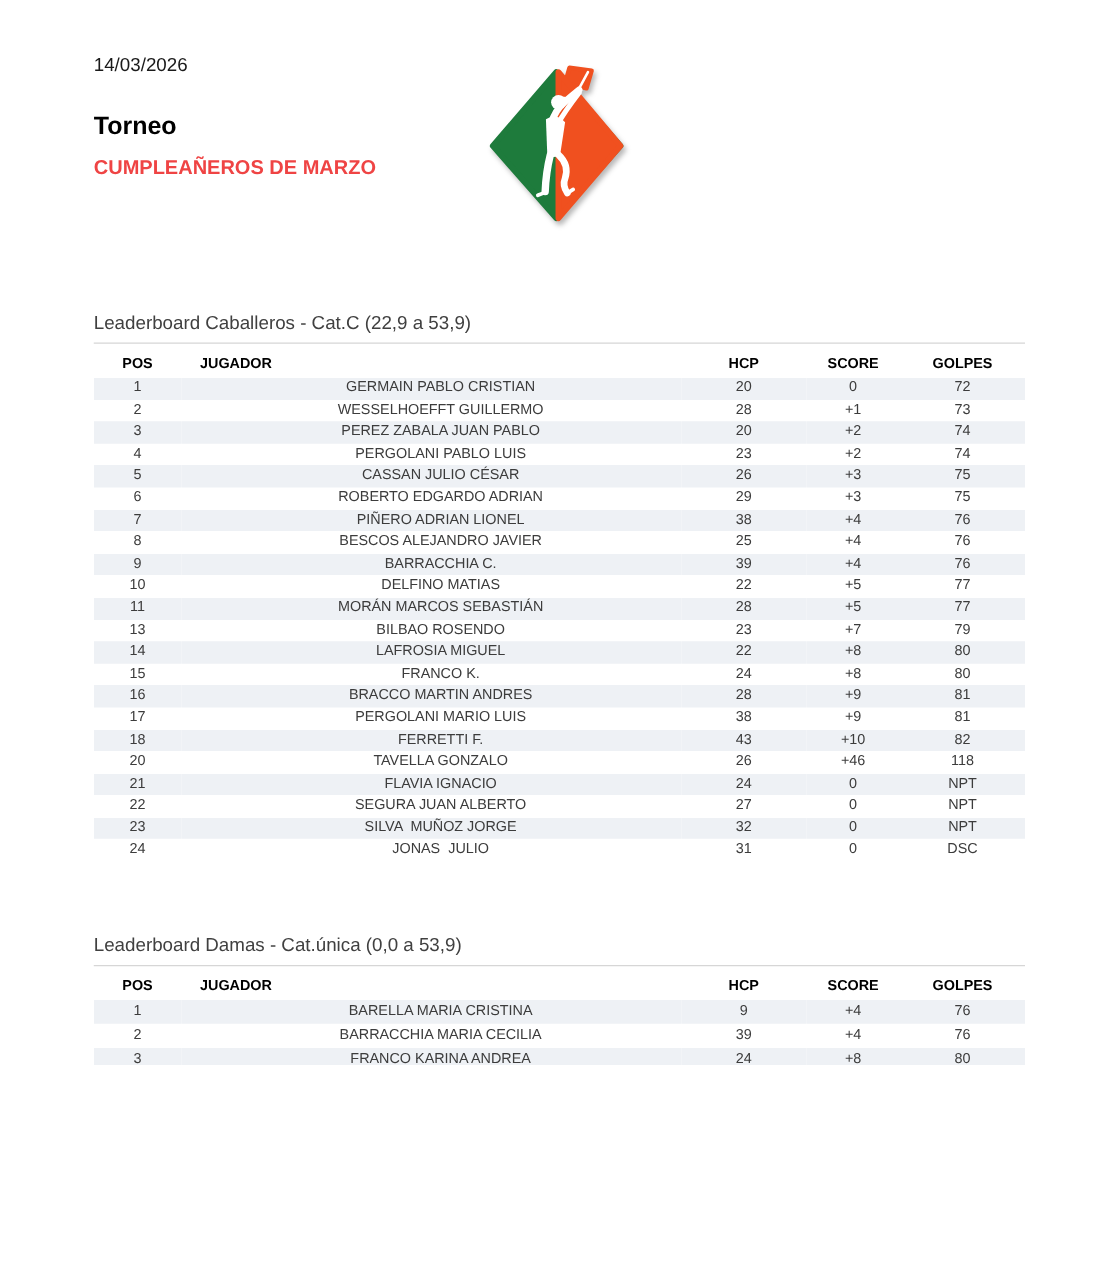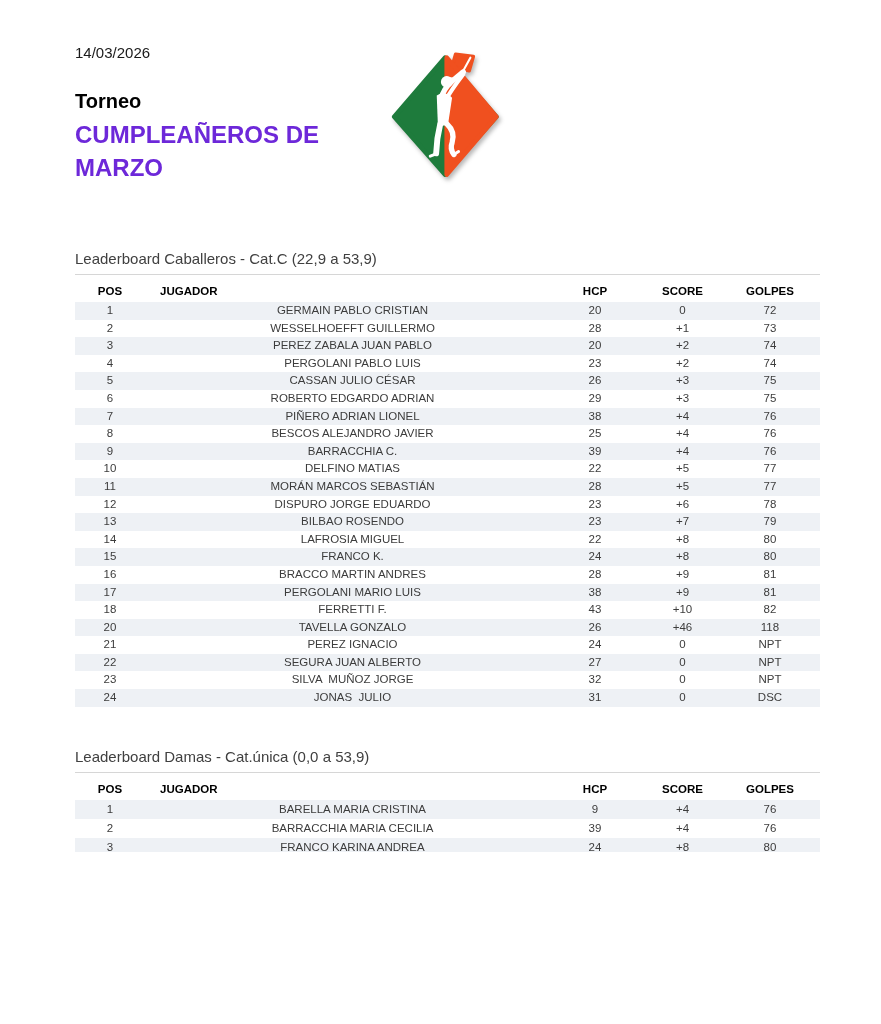--- a/index.html
+++ b/index.html
@@ -11,21 +11,21 @@
     width: 881px;
     height: 852px;
     background: #fff;
     overflow: hidden;
   }
 
   
   .header-text { position: absolute; left: 75px; top: 44px; }
   .doc-date { font-size: 15px; color: #1a1a1a; margin-bottom: 12px; }
   .title-line1 { font-size: 20px; font-weight: bold; color: #000; line-height: 33px; margin-top: 24px; }
-  .title-line2 { font-size: 24px; font-weight: bold; color: #6d28d9; line-height: 33px; width: 250px; }
+  .title-line2 { font-size: 16px; font-weight: bold; color: #ef4444; line-height: 33px; width: 250px; }
 
   .logo { position: absolute; left: 386px; top: 46px; width: 118px; height: 142px; }
   .logo svg { width: 100%; height: 100%; filter: drop-shadow(2px 3px 2px rgba(0,0,0,0.28)); }
 
   
   .section { position: absolute; left: 75px; width: 745px; }
   .section-caballeros { top: 250px; }
   .section-damas { top: 748px; }
 
   .section-title {
@@ -202,27 +202,20 @@
             <td>77</td>
           </tr>
           <tr>
             <td>11</td>
             <td class="name">MORÁN MARCOS SEBASTIÁN</td>
             <td>28</td>
             <td>+5</td>
             <td>77</td>
           </tr>
           <tr>
-            <td>12</td>
-            <td class="name">DISPURO JORGE EDUARDO</td>
-            <td>23</td>
-            <td>+6</td>
-            <td>78</td>
-          </tr>
-          <tr>
             <td>13</td>
             <td class="name">BILBAO ROSENDO</td>
             <td>23</td>
             <td>+7</td>
             <td>79</td>
           </tr>
           <tr>
             <td>14</td>
             <td class="name">LAFROSIA MIGUEL</td>
             <td>22</td>
@@ -259,21 +252,21 @@
           </tr>
           <tr>
             <td>20</td>
             <td class="name">TAVELLA GONZALO</td>
             <td>26</td>
             <td>+46</td>
             <td>118</td>
           </tr>
           <tr>
             <td>21</td>
-            <td class="name">PEREZ IGNACIO</td>
+            <td class="name">FLAVIA IGNACIO</td>
             <td>24</td>
             <td>0</td>
             <td>NPT</td>
           </tr>
           <tr>
             <td>22</td>
             <td class="name">SEGURA JUAN ALBERTO</td>
             <td>27</td>
             <td>0</td>
             <td>NPT</td>

